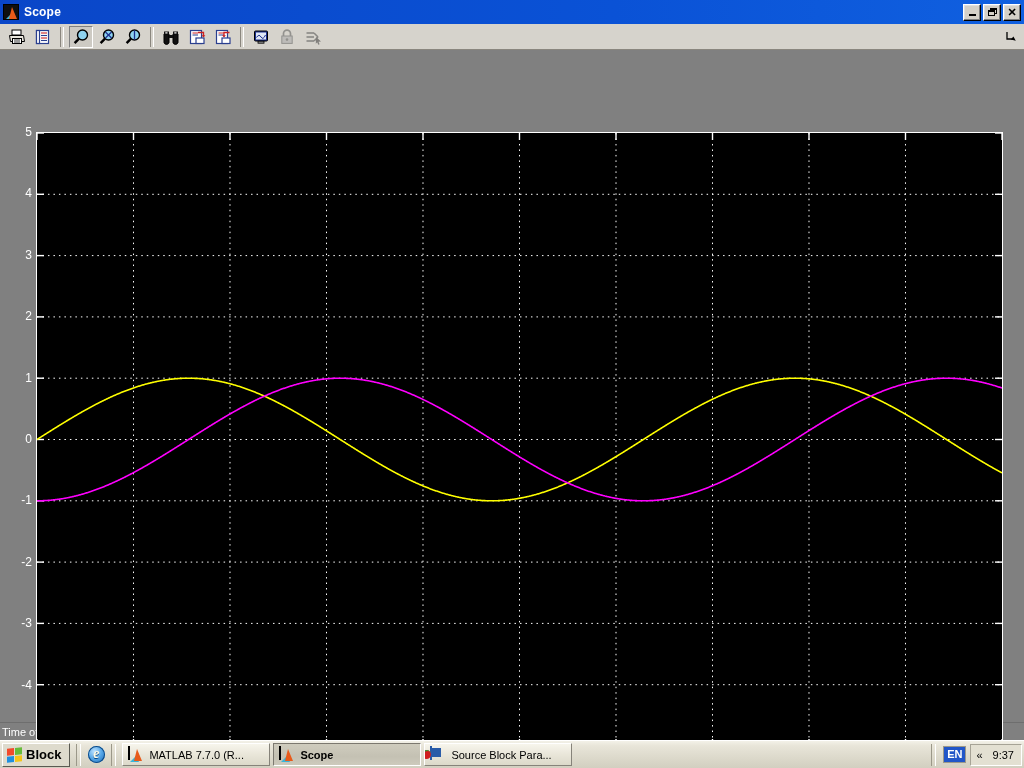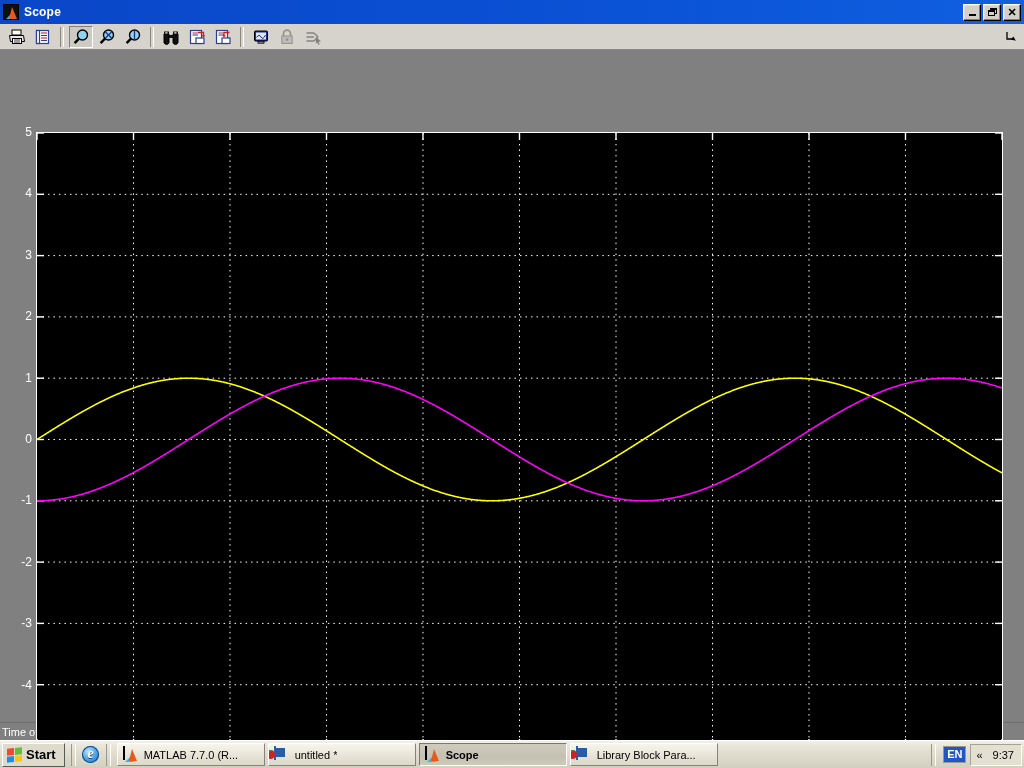--- a/index.html
+++ b/index.html
@@ -636,21 +636,21 @@
 
 <div id="taskbar">
 
   <div id="start-button">
     <span class="win-flag">
       <i class="wf-r"></i>
         <i class="wf-g"></i>
         <i class="wf-b"></i>
         <i class="wf-y"></i>
     </span>
-    <span id="start-label">Start</span>
+    <span id="start-label">Block</span>
   </div>
 
   <div class="tb-divider"></div>
 
   <div id="quicklaunch">
     <div class="ql-icon">
       <span class="ie-icon"></span>
     </div>
   </div>
 
@@ -659,39 +659,33 @@
   <div id="task-buttons">
 
     <div class="task-btn">
       <span class="task-icon">
         <span class="matlab-logo"></span>
       </span>
       <span class="task-label">MATLAB  7.7.0 (R...</span>
     </div>
 
 
-    <div class="task-btn">
-      <span class="task-icon">
-        <span class="simulink-icon"></span>
-      </span>
-      <span class="task-label">untitled *</span>
-    </div>
 
     <div class="task-btn active">
       <span class="task-icon">
         <span class="matlab-logo"></span>
       </span>
       <span class="task-label">Scope</span>
     </div>
 
     <div class="task-btn">
       <span class="task-icon">
         <span class="simulink-icon"></span>
       </span>
-      <span class="task-label">Library Block Para...</span>
+      <span class="task-label">Source Block Para...</span>
     </div>
   </div>
 
   <div class="tb-divider"></div>
 
   <div id="tray">
     <span id="lang-indicator">EN</span>
     <div id="clock-area">
       <span id="tray-chevron">«</span>
       <span id="clock-time">9:37</span>

